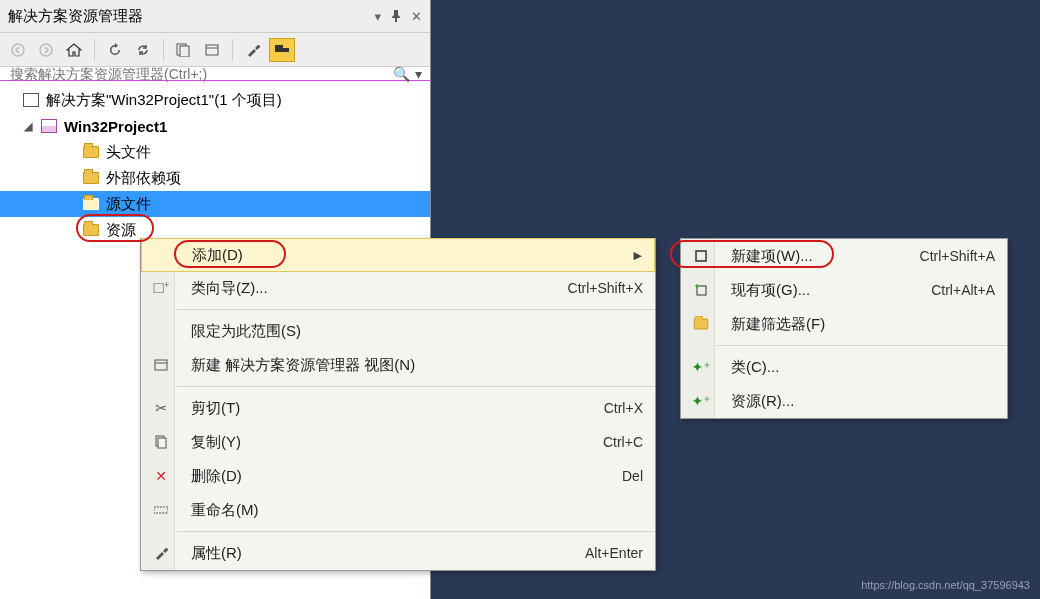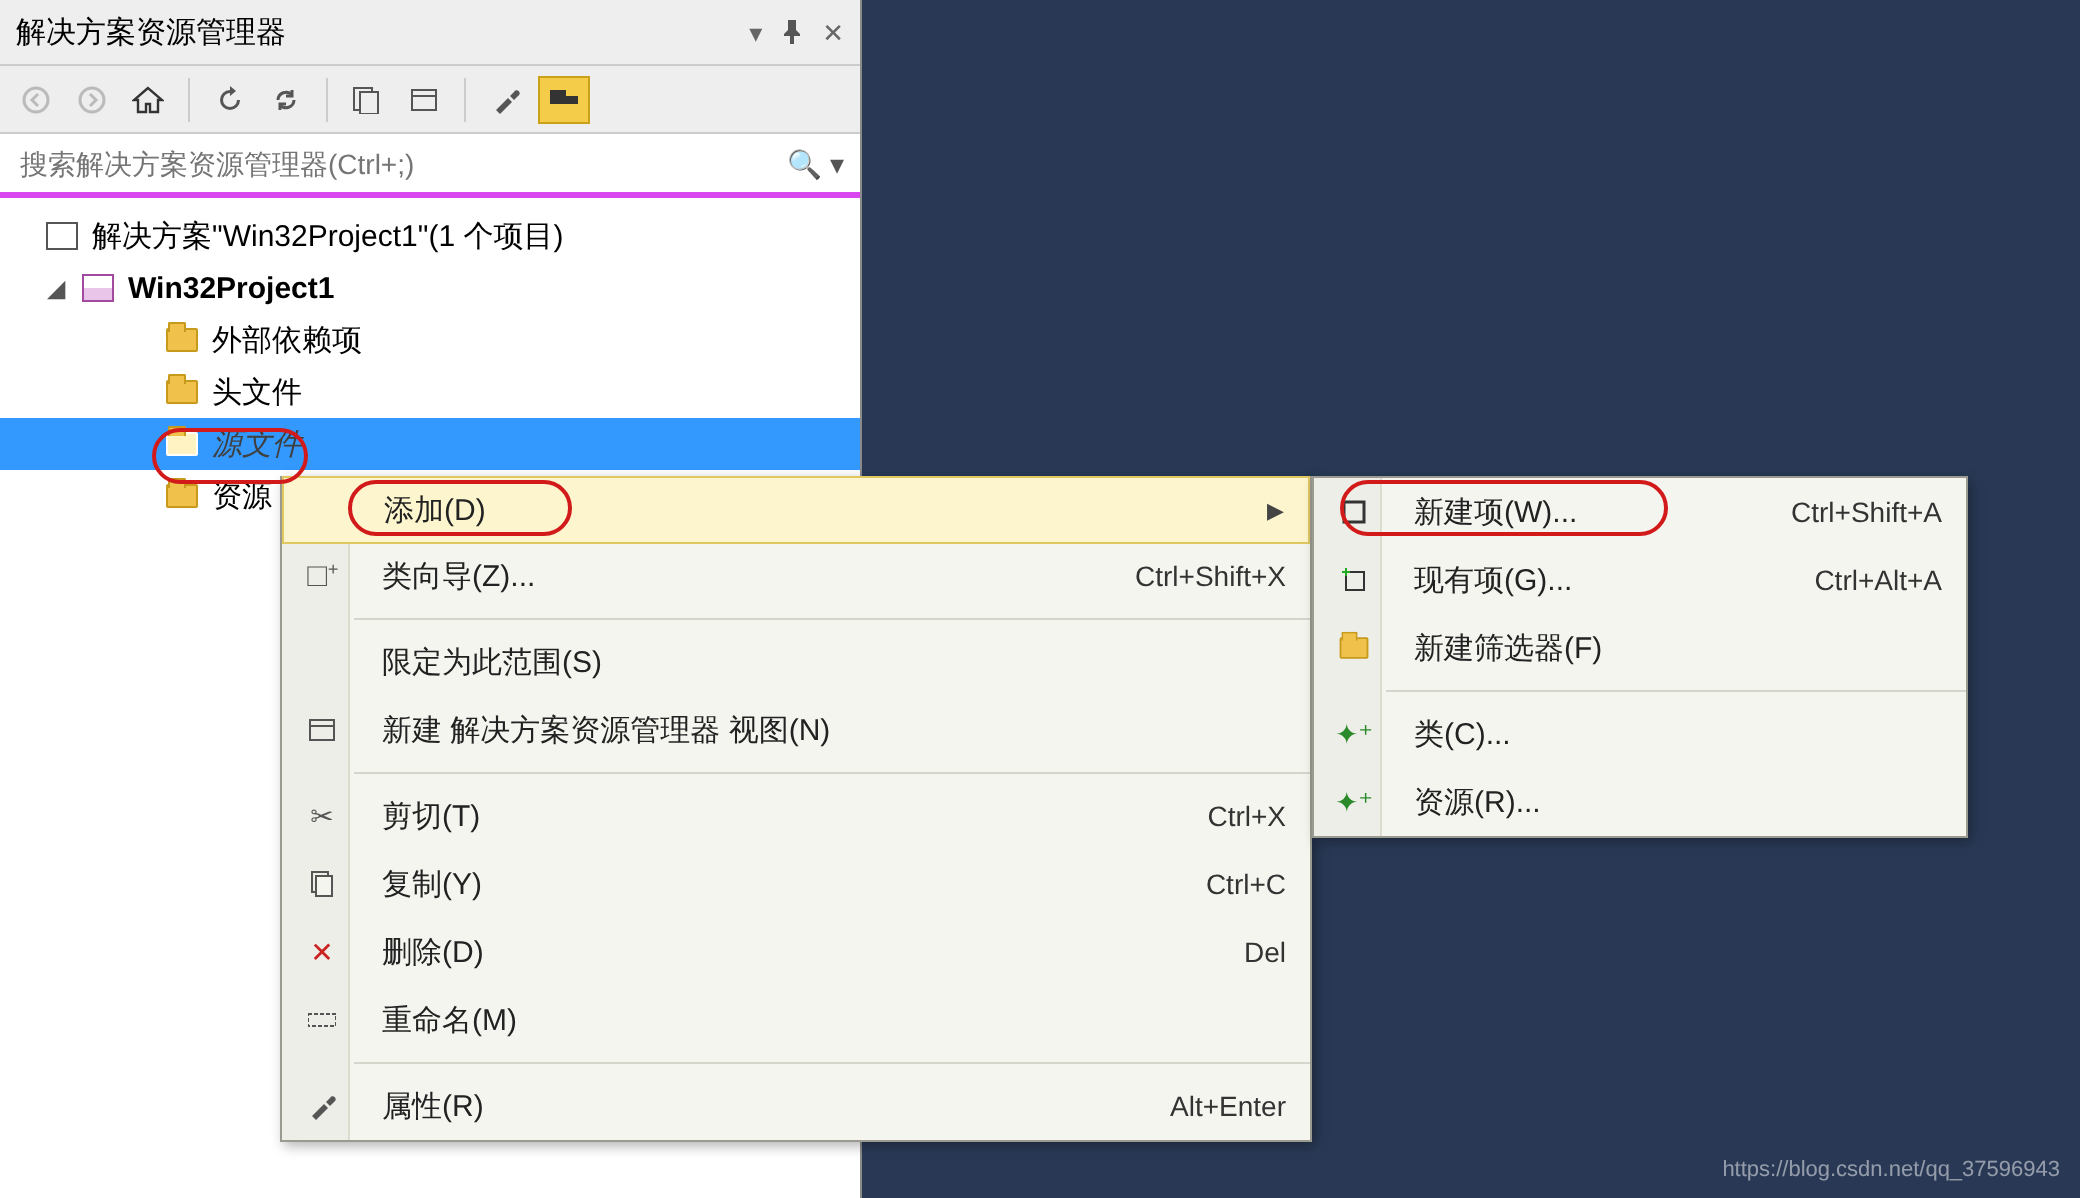--- a/index.html
+++ b/index.html
@@ -5,41 +5,41 @@
   * { box-sizing: border-box; font-family: "Segoe UI", "Microsoft YaHei", sans-serif; }
   body { margin: 0; width: 1040px; height: 599px; background: #293955; position: relative; overflow: hidden; font-size: 14px; }
   .panel { position: absolute; left: 0; top: 0; width: 431px; height: 599px; background: #fff; border-right: 1px solid #8a8a8a; }
   .panel-title { height: 30px; background: #eee; border-bottom: 1px solid #ccc; display: flex; align-items: center; padding: 16px 8px; font-size: 15px; }
   .panel-title .spacer { flex: 1; }
   .panel-title .winbtn { color: #666; margin-left: 10px; font-size: 13px; }
   .toolbar { height: 34px; background: #eee; border-bottom: 1px solid #ccc; display: flex; align-items: center; padding: 0 6px; gap: 4px; }
   .tbtn { width: 24px; height: 24px; display: flex; align-items: center; justify-content: center; color: #555; border-radius: 2px; }
   .tsep { width: 1px; height: 22px; background: #ccc; margin: 0 4px; }
   .wrench-sel { background: #f5cc4a; border: 1px solid #caa217; width: 26px; height: 24px; display: flex; align-items: center; justify-content: center; }
-  .search { height: 32px; border-bottom: 3px solid #d946ef; display: flex; align-items: center; padding: 0 8px; background: #fff; }
+  .search { height: 14px; border-bottom: 1px solid #d946ef; display: flex; align-items: center; padding: 0 8px; background: #fff; }
   .search input { border: none; outline: none; flex: 1; font-size: 14px; color: #555; background: transparent; }
   .search .mag { color: #555; font-size: 14px; }
   .tree { padding-top: 6px; font-size: 15px; }
   .row { display: flex; align-items: center; height: 26px; padding-left: 22px; }
   .row.proj { padding-left: 40px; font-weight: bold; }
   .row.proj .exp { position: absolute; left: 24px; font-size: 11px; color: #555; }
   .row.folder { padding-left: 82px; }
-  .row.sel { background: #3399ff; color: #404040; font-style: italic; }
+  .row.sel { background: #3399ff; color: #000000; }
   .row .icon { width: 18px; height: 16px; margin-right: 6px; display: inline-flex; align-items: center; justify-content: center; }
   .folder-icon { width: 16px; height: 12px; background: #f0c14b; border: 1px solid #c79a1b; border-radius: 1px; position: relative; }
   .folder-icon::before { content: ''; position: absolute; top: -4px; left: 0; width: 7px; height: 4px; background: #f0c14b; border: 1px solid #c79a1b; border-bottom: none; border-radius: 1px 1px 0 0; }
   .sln-icon { width: 16px; height: 14px; border: 1px solid #555; position: relative; }
   .proj-icon { width: 16px; height: 14px; border: 1px solid #a04aa0; background: linear-gradient(#fff 50%, #e9c6e9 50%); }
   .red-oval { position: absolute; border: 2px solid #d21a1a; border-radius: 16px; pointer-events: none; z-index: 50; }
   .oval1 { left: 76px; top: 214px; width: 78px; height: 28px; }
   .oval2 { left: 174px; top: 240px; width: 112px; height: 28px; }
   .oval3 { left: 670px; top: 240px; width: 164px; height: 28px; }
   .ctx { position: absolute; background: #f5f5f0; border: 1px solid #9a9a90; box-shadow: 2px 2px 6px rgba(0,0,0,0.3); z-index: 20; }
   .ctx1 { left: 140px; top: 238px; width: 516px; }
-  .ctx2 { left: 656px; top: 238px; width: 328px; }
+  .ctx2 { left: 680px; top: 238px; width: 328px; }
   .mi { display: flex; align-items: center; height: 34px; padding: 0 12px 0 6px; font-size: 15px; color: #222; position: relative; }
   .mi.hover { background: #fdf5ce; border: 1px solid #e0c760; margin: -1px 0; }
   .mi.disabled { color: #999; }
   .mi .micon { width: 28px; display: flex; justify-content: center; color: #555; font-size: 14px; }
   .mi .mlabel { flex: 1; padding-left: 16px; }
   .mi .mshort { color: #333; font-size: 14px; }
   .mi .arrow { font-size: 11px; color: #444; margin-left: 8px; }
   .msep { height: 1px; background: #d5d5cc; margin: 4px 0 4px 36px; }
   .iconstrip { position: absolute; left: 0; top: 0; bottom: 0; width: 34px; background: #eeeee8; border-right: 1px solid #dcdccf; }
   .ctx .content { position: relative; }
@@ -132,27 +132,27 @@
       <span class="exp">◢</span>
       <span class="icon">
           <span class="proj-icon"></span>
         </span>
       <span>Win32Project1</span>
     </div>
     <div class="row folder">
       <span class="icon">
           <span class="folder-icon"></span>
         </span>
+      <span>头文件</span>
+    </div>
+    <div class="row folder">
+      <span class="icon">
+          <span class="folder-icon"></span>
+        </span>
       <span>外部依赖项</span>
-    </div>
-    <div class="row folder">
-      <span class="icon">
-          <span class="folder-icon"></span>
-        </span>
-      <span>头文件</span>
     </div>
     <div class="row folder sel">
       <span class="icon">
           <span class="folder-icon" style="background:#fff3c4;border-color:#fff"></span>
         </span>
       <span>源文件</span>
     </div>
     <div class="row folder">
       <span class="icon">
           <span class="folder-icon"></span>

